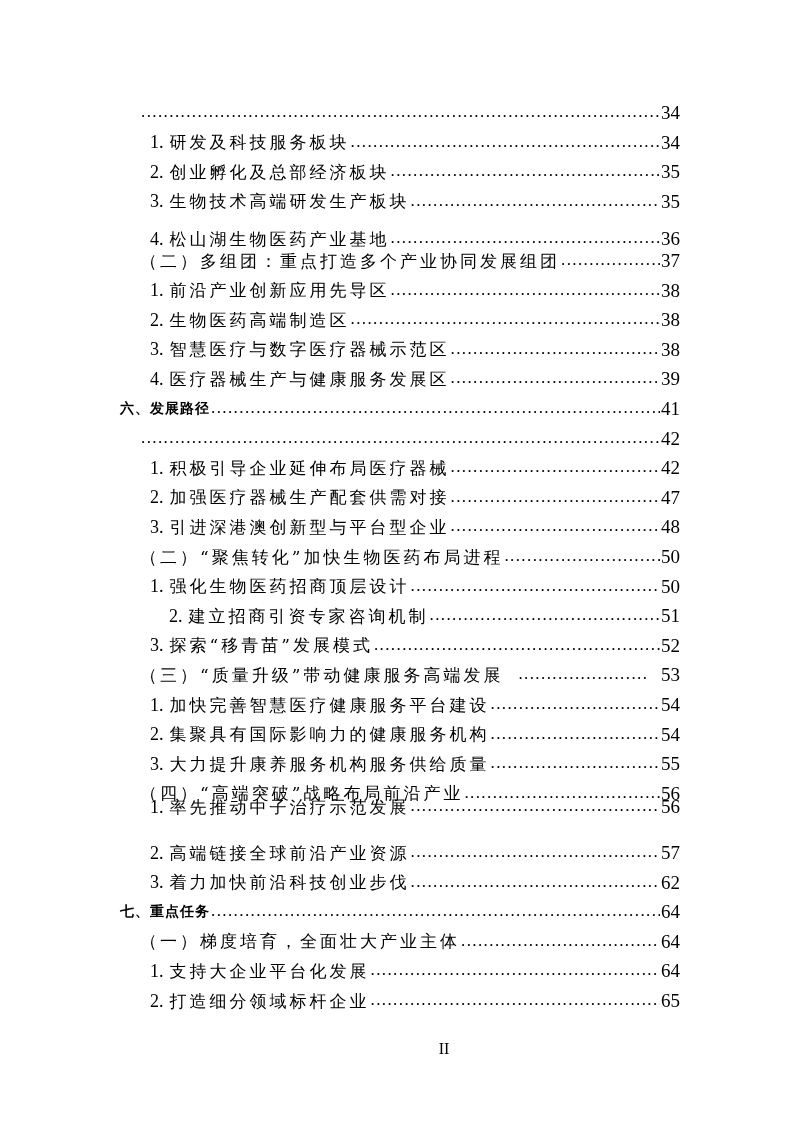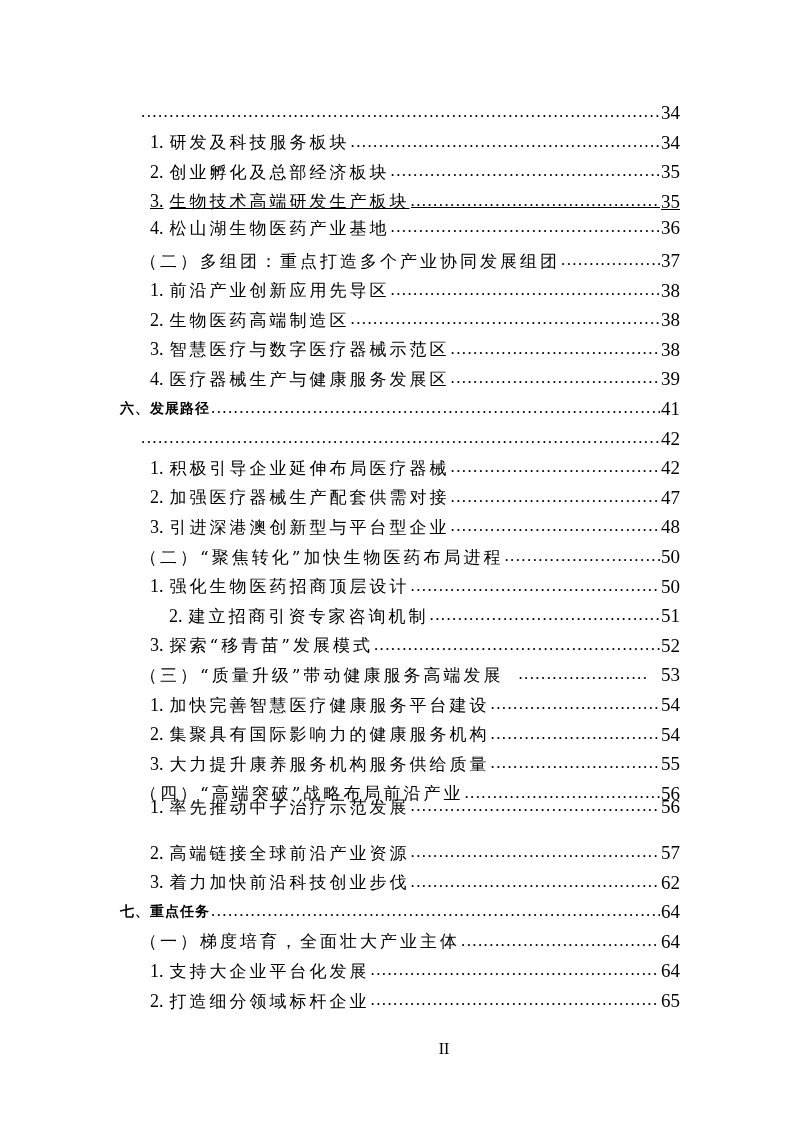--- a/index.html
+++ b/index.html
@@ -29,26 +29,26 @@
       <div class="row lvl3" style="top: 29.6px;">
         <span class="title"><span class="num">1.</span><span>研发及科技服务板块</span></span>
         <span class="dots">........................................................................................................................................................................................................</span>
         <span class="page-num">34</span>
       </div>
       <div class="row lvl3" style="top: 59.2px;">
         <span class="title"><span class="num">2.</span><span>创业孵化及总部经济板块</span></span>
         <span class="dots">........................................................................................................................................................................................................</span>
         <span class="page-num">35</span>
       </div>
-      <div class="row lvl3" style="top: 88.8px; text-decoration: underline;">
+      <div class="row lvl3" style="top: 88.8px;">
         <span class="title"><span class="num">3.</span><span>生物技术高端研发生产板块</span></span>
         <span class="dots">........................................................................................................................................................................................................</span>
         <span class="page-num">35</span>
       </div>
-      <div class="row lvl3" style="top: 115px;">
+      <div class="row lvl3" style="top: 126px;">
         <span class="title"><span class="num">4.</span><span>松山湖生物医药产业基地</span></span>
         <span class="dots">........................................................................................................................................................................................................</span>
         <span class="page-num">36</span>
       </div>
       <div class="row lvl2" style="top: 148px;">
         <span class="title"><span>（二）多组团：重点打造多个产业协同发展组团</span></span>
         <span class="dots">........................................................................................................................................................................................................</span>
         <span class="page-num">37</span>
       </div>
       <div class="row lvl3" style="top: 177.6px;">

